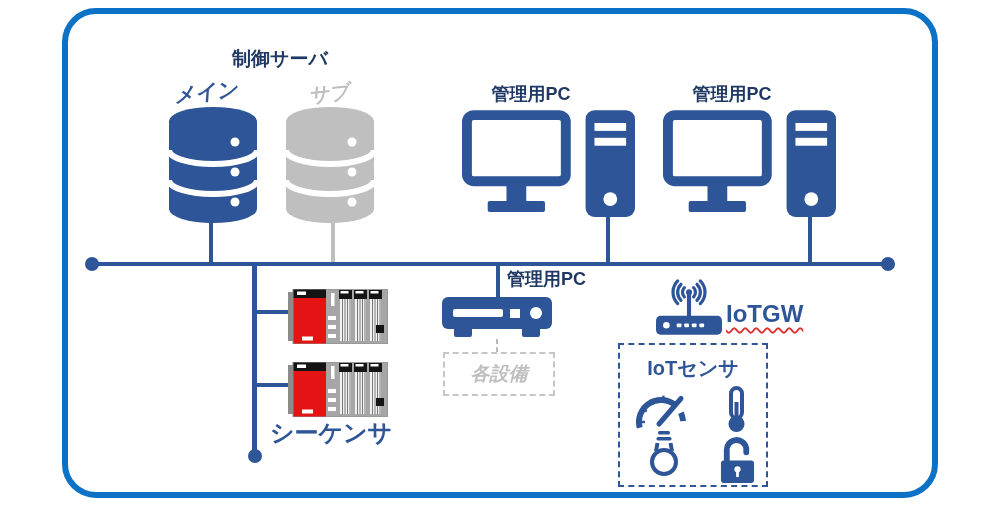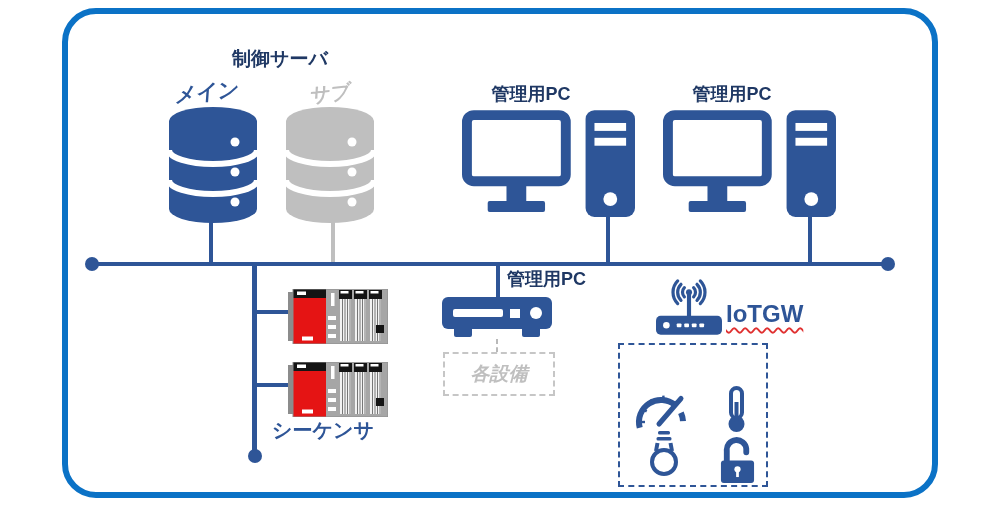--- a/index.html
+++ b/index.html
@@ -175,21 +175,21 @@
         <rect x="81" y="1" width="13" height="9" fill="#141414"></rect>
         <rect x="82.5" y="2" width="8" height="2.5" fill="#fff"></rect>
         <rect x="82" y="10" width="11" height="42" fill="#f2f2f2"></rect>
         <path d="M84.5 10 V52 M87 10 V52 M89.5 10 V52 M92 10 V52" stroke="#777" stroke-width="1"></path>
       </g>
       <rect x="88" y="36" width="8" height="8" fill="#141414"></rect>
       <rect x="5" y="0" width="95" height="55" fill="none" stroke="#8c8c8c" stroke-width="1"></rect>
     </svg>
   </div>
 
-  <div class="abs lbl blue center" style="left:248px;top:417px;width:150px;font-size:20px;">シーケンサ</div>
+  <div class="abs lbl blue center" style="left:256px;top:417px;width:150px;font-size:24px;">シーケンサ</div>
 
   <div class="line" style="left:496px;top:264px;width:4px;height:34px;"></div>
   <div class="abs lbl heading" style="left:507px;top:267px;font-size:18px;">管理用PC</div>
 
   <div class="abs ic-primary" style="left:442px;top:297px;">
     <svg width="110" height="42" viewBox="0 0 110 42">
       <rect x="12" y="29" width="18" height="11" rx="2" fill="currentColor"></rect>
       <rect x="80" y="29" width="18" height="11" rx="2" fill="currentColor"></rect>
       <rect x="0" y="0" width="110" height="32" rx="6" fill="currentColor"></rect>
       <rect x="11" y="12" width="50" height="8" rx="2" fill="#fff"></rect>
@@ -220,20 +220,21 @@
       <circle cx="11" cy="52" r="3.5" fill="#fff"></circle>
       <rect x="22" y="50" width="5" height="4" rx="1" fill="#fff"></rect>
       <rect x="30" y="50" width="5" height="4" rx="1" fill="#fff"></rect>
       <rect x="38" y="50" width="5" height="4" rx="1" fill="#fff"></rect>
       <rect x="46" y="50" width="5" height="4" rx="1" fill="#fff"></rect>
     </svg>
   </div>
   <div class="abs lbl blue wavy" style="left:726px;top:300px;font-size:24px;">IoTGW</div>
 
   <div class="iot-box" style="left:618px;top:343px;width:150px;height:144px;">
+    <div class="abs lbl blue center" style="left:0;top:10px;width:100%;font-size:20px;">IoTセンサ</div>
 
     <div class="abs ic-primary" style="left:13px;top:41px;">
       <svg width="56" height="45" viewBox="0 0 56 45">
         <path d="M6.75 41.7 A22 22 0 0 1 42.1 19.1" fill="none" stroke="currentColor" stroke-width="6"></path>
         <path d="M47.9 26.7 A22 22 0 0 1 50 35.2" fill="none" stroke="currentColor" stroke-width="6"></path>
         <g stroke="currentColor" stroke-width="2.4">
           <path d="M12 36 L6.5 36"></path>
           <path d="M13.7 25.4 L8.9 22.6"></path>
           <path d="M20.5 18.1 L17.7 13.3"></path>
           <path d="M30.8 15.2 L30.3 9.7"></path>

